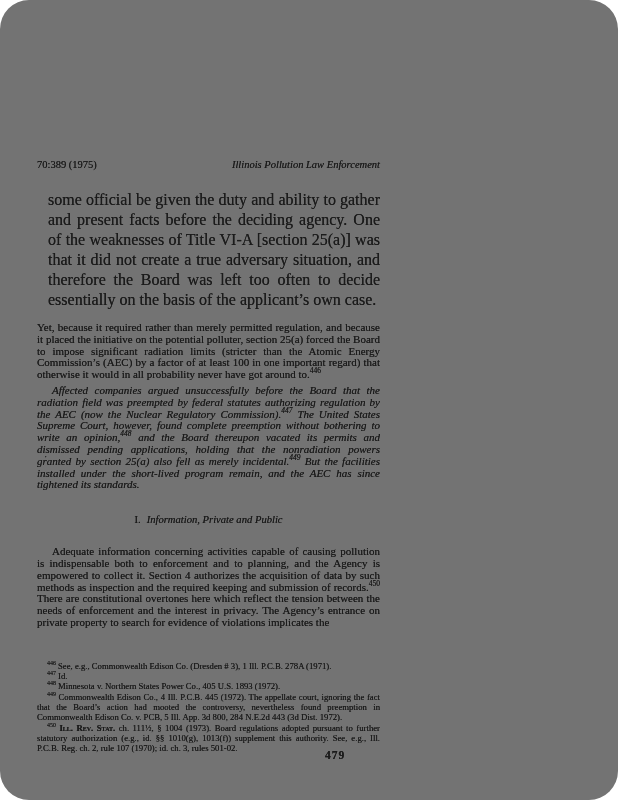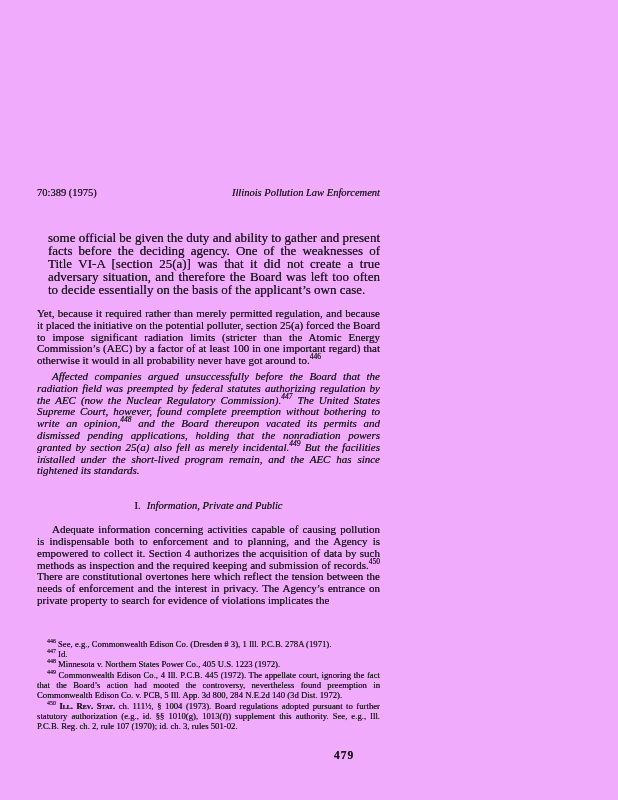--- a/index.html
+++ b/index.html
@@ -1,38 +1,39 @@
 <!DOCTYPE html>
 <html><head>
 <meta charset="utf-8">
 <style>
   html,body { margin:0; padding:0; background:#ffffff; }
   .page {
-    position:relative; width:618px; height:800px; background:#f0abfc;
+    position:relative; width:618px; height:800px; background:#737373;
     font-family:"Liberation Serif", serif; color:#1b1b1b; overflow:hidden;
     text-shadow:0 0 0.4px rgba(20,20,20,0.85);
+    border-radius:29px;
   }
   .col { position:absolute; left:37px; top:158px; width:343px; }
   .hdr { display:flex; justify-content:space-between; align-items:baseline;
          font-size:10.5px; line-height:13px; }
-  .hdr .rtitle { font-style:italic;margin-top:28px; }
-  .quote { margin:32px 0 12px 11px; width:332px; font-size:13px;
-           line-height:13px; text-align:justify; }
+  .hdr .rtitle { font-style:italic; }
+  .quote { margin:19px 0 12px 11px; width:332px; font-size:16px;
+           line-height:20px; text-align:justify; }
   p.body { margin:0; font-size:11px; line-height:11.8px; text-align:justify; }
   p.ind { text-indent:15px; }
   p.sp  { margin-top:4px;font-style:italic; }
-  .heading { text-align:center; margin:22px 0 12px 0; font-size:10.6px; line-height:13px; }
+  .heading { text-align:center; margin:22px 0 20px 0; font-size:10.6px; line-height:13px; }
   .heading .numeral { font-style:normal; margin-right:6px; }
   .heading .htitle { font-style:italic; }
   .fns { margin-top:32px; font-size:8.7px; line-height:10.3px; text-align:justify; }
   .fns p { margin:0; text-indent:10px; }
   sup { font-size:68%; line-height:0; vertical-align:super; }
   .i  { }
   .sc { font-variant:small-caps;font-weight:bold; }
-  .pagenum { position:absolute; left:322px; top:749px; width:44px; text-align:center;
+  .pagenum { position:absolute; left:313px; top:749px; width:44px; text-align:center;
              font-size:11.5px; letter-spacing:1px; font-weight:bold; }
   .stray { position:absolute; left:44px; top:451px; font-size:10px; color:#2a2a2a; }
 </style>
 </head>
 <body>
 
 <div class="page">
   <div class="col">
 
     <div class="hdr">
@@ -48,21 +49,21 @@
 
     <div class="heading">
       <span class="numeral">I.</span><span class="htitle">Information, Private and Public</span>
     </div>
 
     <p class="body ind"><span>Adequate information concerning activities capable of causing pollution is indispensable both to enforcement and to planning, and the Agency is empowered to collect it. Section 4 authorizes the acquisition of data by such methods as inspection and the required keeping and submission of records.</span><sup>450</sup><span> There are constitutional overtones here which reflect the tension between the needs of enforcement and the interest in privacy. The Agency’s entrance on private property to search for evidence of violations implicates the</span></p>
 
     <div class="fns">
       <p><sup>446</sup><span> </span><span class="i">See, e.g.,</span><span> Commonwealth Edison Co. (Dresden # 3), 1 Ill. P.C.B. 278A (1971).</span></p>
       <p><sup>447</sup><span> </span><span class="i">Id.</span></p>
-      <p><sup>448</sup><span> Minnesota v. Northern States Power Co., 405 U.S. 1223 (1972).</span></p>
-      <p><sup>449</sup><span> Commonwealth Edison Co., 4 Ill. P.C.B. 445 (1972). The appellate court, ignoring the fact that the Board’s action had mooted the controversy, nevertheless found preemption in Commonwealth Edison Co. v. PCB, 5 Ill. App. 3d 800, 284 N.E.2d 140 (3d Dist. 1972).</span></p>
+      <p><sup>448</sup><span> Minnesota v. Northern States Power Co., 405 U.S. 1893 (1972).</span></p>
+      <p><sup>449</sup><span> Commonwealth Edison Co., 4 Ill. P.C.B. 445 (1972). The appellate court, ignoring the fact that the Board’s action had mooted the controversy, nevertheless found preemption in Commonwealth Edison Co. v. PCB, 5 Ill. App. 3d 800, 284 N.E.2d 443 (3d Dist. 1972).</span></p>
       <p><sup>450</sup><span> </span><span class="sc">Ill. Rev. Stat.</span><span> ch. 111½, § 1004 (1973). Board regulations adopted pursuant to further statutory authorization (</span><span class="i">e.g., id.</span><span> §§ 1010(g), 1013(f)) supplement this authority. </span><span class="i">See, e.g.,</span><span> Ill. P.C.B. Reg. ch. 2, rule 107 (1970); </span><span class="i">id.</span><span> ch. 3, rules 501-02.</span></p>
     </div>
   </div>
 
   <div class="stray">·</div>
   <div class="pagenum">479</div>
 </div>
 
 </body></html>

